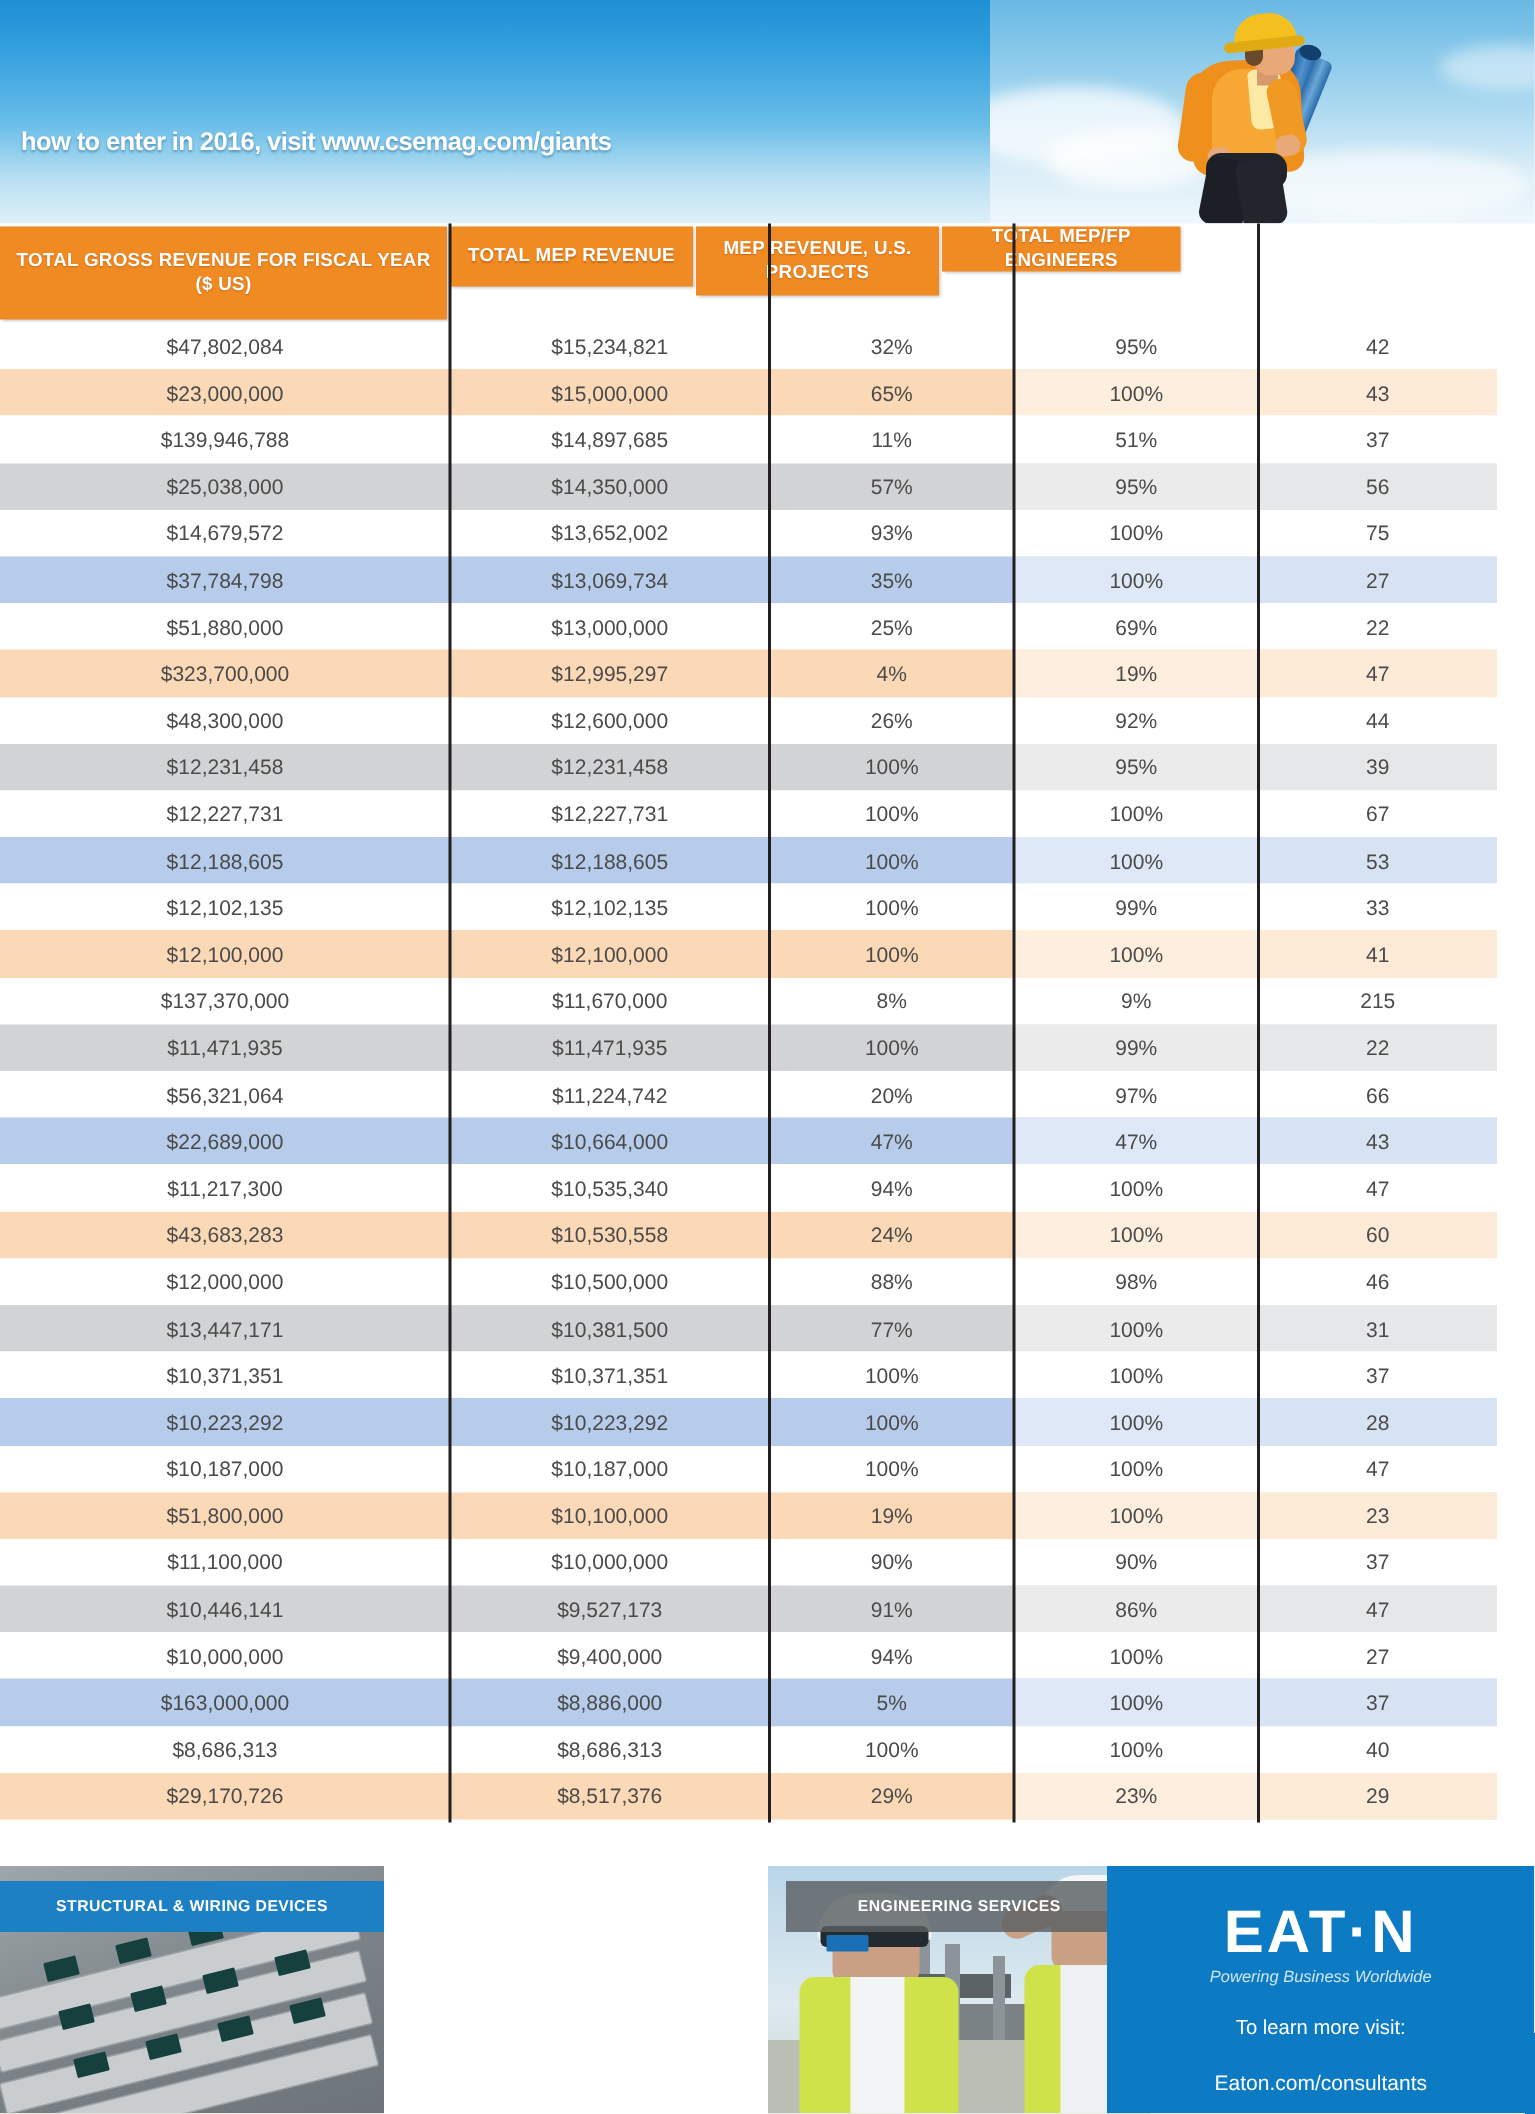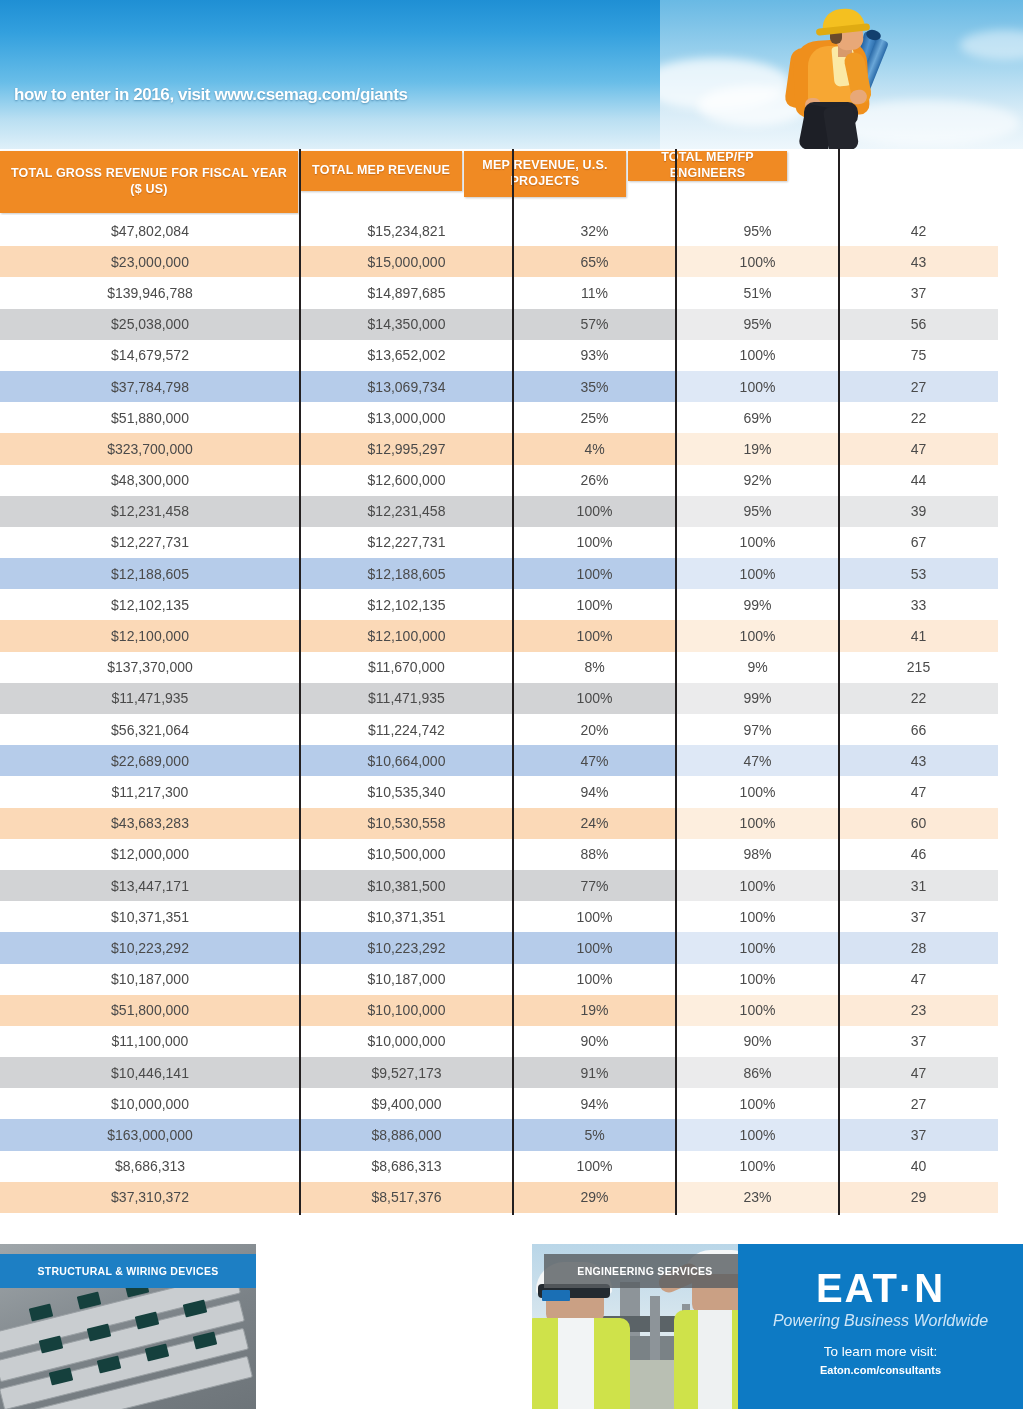--- a/index.html
+++ b/index.html
@@ -96,21 +96,21 @@
 
   
   .vrule{position:absolute;top:0;width:2px;background:#231f20;}
   .v0{left:299px;} .v1{left:512px;} .v2{left:675px;} .v3{left:838px;}
 
   
   .ad{position:absolute;left:0;top:1244px;width:1023px;height:165px;overflow:hidden;}
   .ad-panel{position:absolute;top:0;height:165px;overflow:hidden;}
   .p1{left:0;width:256px;background:#7d8489;}
   .p2{left:256px;width:256px;background:#9a9ea2;}
-  .p3{left:532px;width:226px;background:#8fa6b4;}
+  .p3{left:512px;width:226px;background:#8fa6b4;padding-left:29px;}
   .p4{left:738px;width:285px;background:#0d7ac4;}
 
   .ad-label{
     position:absolute;top:10px;left:0;width:100%;height:34px;
     display:flex;align-items:center;justify-content:center;text-align:center;
     color:#ffffff;font-size:10.5px;font-weight:bold;letter-spacing:.3px;line-height:1.2;
     box-sizing:border-box;padding:0 8px;
   }
   .lbl-blue{background:#1d7fc4;}
   .lbl-orange{background:#f0821e;}
@@ -138,29 +138,29 @@
   .eatonlogo-sm{position:absolute;left:10px;top:46px;width:28px;height:11px;background:#1a6fb5;border-radius:1px;}
 
   
   .eaton-mark{
     position:absolute;left:50%;top:22px;transform:translateX(-50%);
     color:#ffffff;font-size:40px;font-weight:bold;letter-spacing:2px;
     font-family:"Liberation Sans", sans-serif;white-space:nowrap;
   }
   .eaton-tag{
     position:absolute;left:50%;top:68px;transform:translateX(-50%);
-    color:#cfe6f7;font-size:16px;font-style:italic;white-space:nowrap;
+    color:#cfe6f7;font-size:11px;font-style:italic;white-space:nowrap;
   }
   .eaton-learn{
     position:absolute;left:50%;top:100px;transform:translateX(-50%);
     color:#ffffff;font-size:13.5px;white-space:nowrap;
   }
   .eaton-url{
-    position:absolute;left:50%;top:120px;transform:translateX(-50%);
-    color:#ffffff;font-size:11px;font-weight:bold;white-space:nowrap;
+    position:absolute;left:50%;top:136px;transform:translateX(-50%);
+    color:#ffffff;font-size:14px;font-weight:normal;white-space:nowrap;
   }
   .gap{position:absolute;left:0;top:1239px;width:1023px;height:5px;background:#ffffff;}
 </style>
 </head>
 <body>
 
 <div class="banner">
   <div class="banner-photo">
     <div class="cloud c1"></div>
     <div class="cloud c2"></div>
@@ -411,21 +411,21 @@
         <div class="td c4">37</div>
       </div>
       <div class="tr white">
         <div class="td c0">$8,686,313</div>
         <div class="td c1">$8,686,313</div>
         <div class="td c2">100%</div>
         <div class="td c3">100%</div>
         <div class="td c4">40</div>
       </div>
       <div class="tr peach">
-        <div class="td c0">$37,310,372</div>
+        <div class="td c0">$29,170,726</div>
         <div class="td c1">$8,517,376</div>
         <div class="td c2">29%</div>
         <div class="td c3">23%</div>
         <div class="td c4">29</div>
       </div>
     </div>
 
   <div class="vrule v0" id="vr0" style="height: 1066.4px;"></div>
   <div class="vrule v1" id="vr1" style="height: 1066.4px;"></div>
   <div class="vrule v2" id="vr2" style="height: 1066.4px;"></div>

